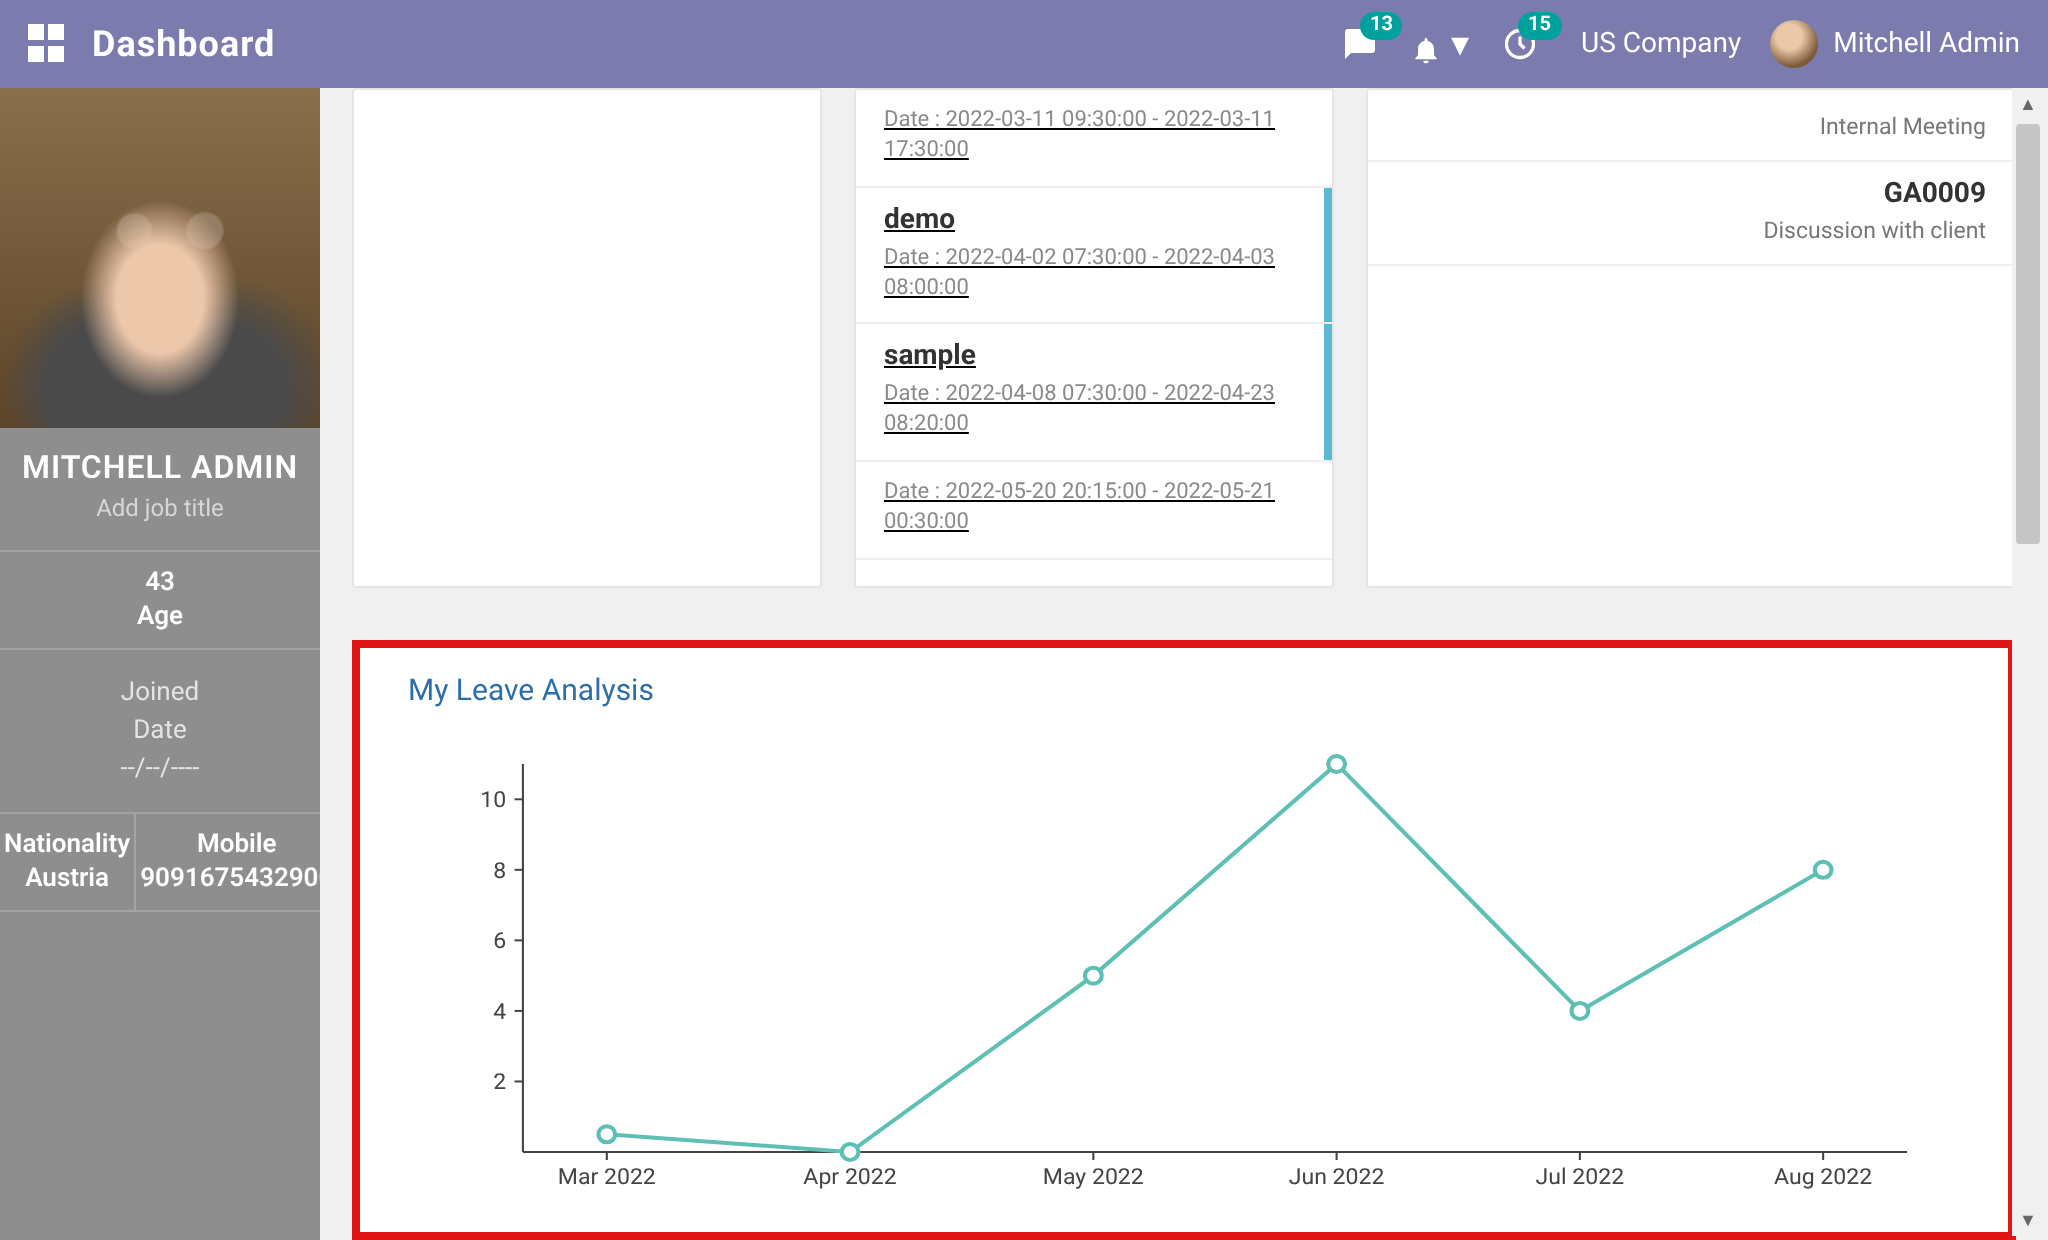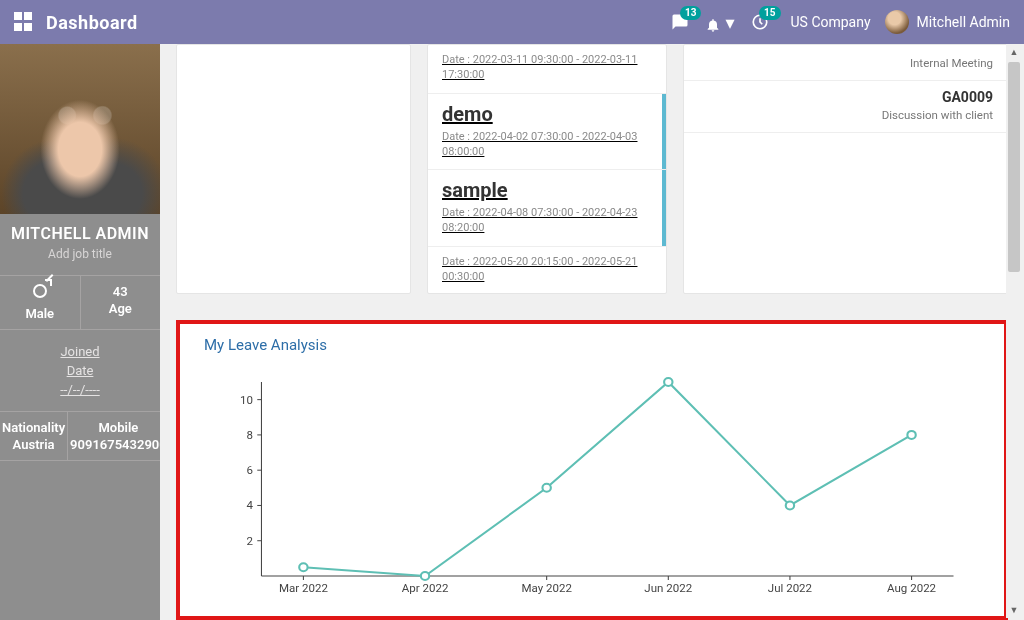--- a/index.html
+++ b/index.html
@@ -49,41 +49,41 @@
   .sidebar .name-slot { font-size: 16px; font-weight: 600; margin-top: 10px; letter-spacing: 0.5px; }
   .sidebar .jobtitle-slot { font-size: 12px; color: #d8d6d6; margin-top: 4px; margin-bottom: 14px; }
 
   .info-row { display: flex; border-top: 1px solid #a5a3a3; }
   .info-row:last-child { border-bottom: 1px solid #a5a3a3; }
   .info-cell { flex: 1; padding: 8px 2px; }
   .info-cell + .info-cell { border-left: 1px solid #a5a3a3; }
   .info-cell .top-slot { font-size: 13px; font-weight: 600; }
   .info-cell .bot-slot { font-size: 13px; font-weight: 600; margin-top: 2px; }
   .joined-block { border-top: 1px solid #a5a3a3; padding: 10px 4px; }
-  .joined-block div { font-size: 13px; color: #e5e3e3; margin: 4px 0; text-decoration: underline; }
+  .joined-block div { font-size: 13px; color: #e5e3e3; margin: 4px 0; }
 
   .male-icon { display: inline-block; width: 14px; height: 14px; border: 2px solid #fff; border-radius: 50%; position: relative; margin-bottom: 2px; }
   .male-icon::after { content: ""; position: absolute; top: -9px; right: -9px; width: 9px; height: 2px; background: #fff; transform: rotate(-45deg); }
   .male-icon::before { content: ""; position: absolute; top: -7px; right: -7px; width: 5px; height: 5px; border-top: 2px solid #fff; border-right: 2px solid #fff; }
 
   
   .main { position: absolute; left: 160px; right: 0; top: 44px; bottom: 0; padding: 0 16px 16px 16px; overflow: hidden; }
 
   .top-row { display: flex; gap: 16px; height: 250px; }
   .card { background: #fff; border: 1px solid #e5e5e5; border-radius: 2px; }
   .card-blank { flex: 0 0 235px; height: 100%; }
   .card-events { flex: 0 0 240px; height: 100%; display: flex; flex-direction: column; }
   .card-ga { flex: 1; height: 100%; padding: 0; position: relative; text-align: right; }
   .card-events .list { overflow: hidden; flex: 1; }
 
   .ev { padding: 8px 14px 10px 14px; border-bottom: 1px solid #eee; position: relative; text-decoration: underline; }
   .ev.active::after {
     content: ""; position: absolute; right: 0; top: 0; bottom: 0; width: 4px; background: #5DB9D1;
   }
-  .ev .title-slot { font-size: 20px; font-weight: 700; color: #333; margin-bottom: 4px; }
+  .ev .title-slot { font-size: 14px; font-weight: 700; color: #333; margin-bottom: 4px; }
   .ev .date-slot { font-size: 11px; color: #8a8a8a; line-height: 1.35; }
   .ev-partial .date-slot { margin-top: 0; }
 
   .ga-block { padding: 8px 14px 10px; border-bottom: 1px solid #eee; }
   .ga-block .code-slot { font-size: 14px; font-weight: 700; color: #333; }
   .ga-block .desc-slot { font-size: 11.5px; color: #777; margin-top: 3px; }
 
   
   .chart-card {
     margin-top: 26px;
@@ -144,24 +144,20 @@
   <span class="avatar"></span>
   <span class="username-slot">Mitchell Admin</span>
 </div>
 
 <div class="sidebar">
   <div class="photo"></div>
   <div class="name-slot">MITCHELL ADMIN</div>
   <div class="jobtitle-slot">Add job title</div>
 
   <div class="info-row">
-    <div class="info-cell">
-      <span class="male-icon"></span>
-      <div class="bot-slot">Male</div>
-    </div>
     <div class="info-cell">
       <div class="top-slot">43</div>
       <div class="bot-slot">Age</div>
     </div>
   </div>
 
   <div class="joined-block">
     <div>Joined</div>
     <div>Date</div>
     <div>--/--/----</div>

